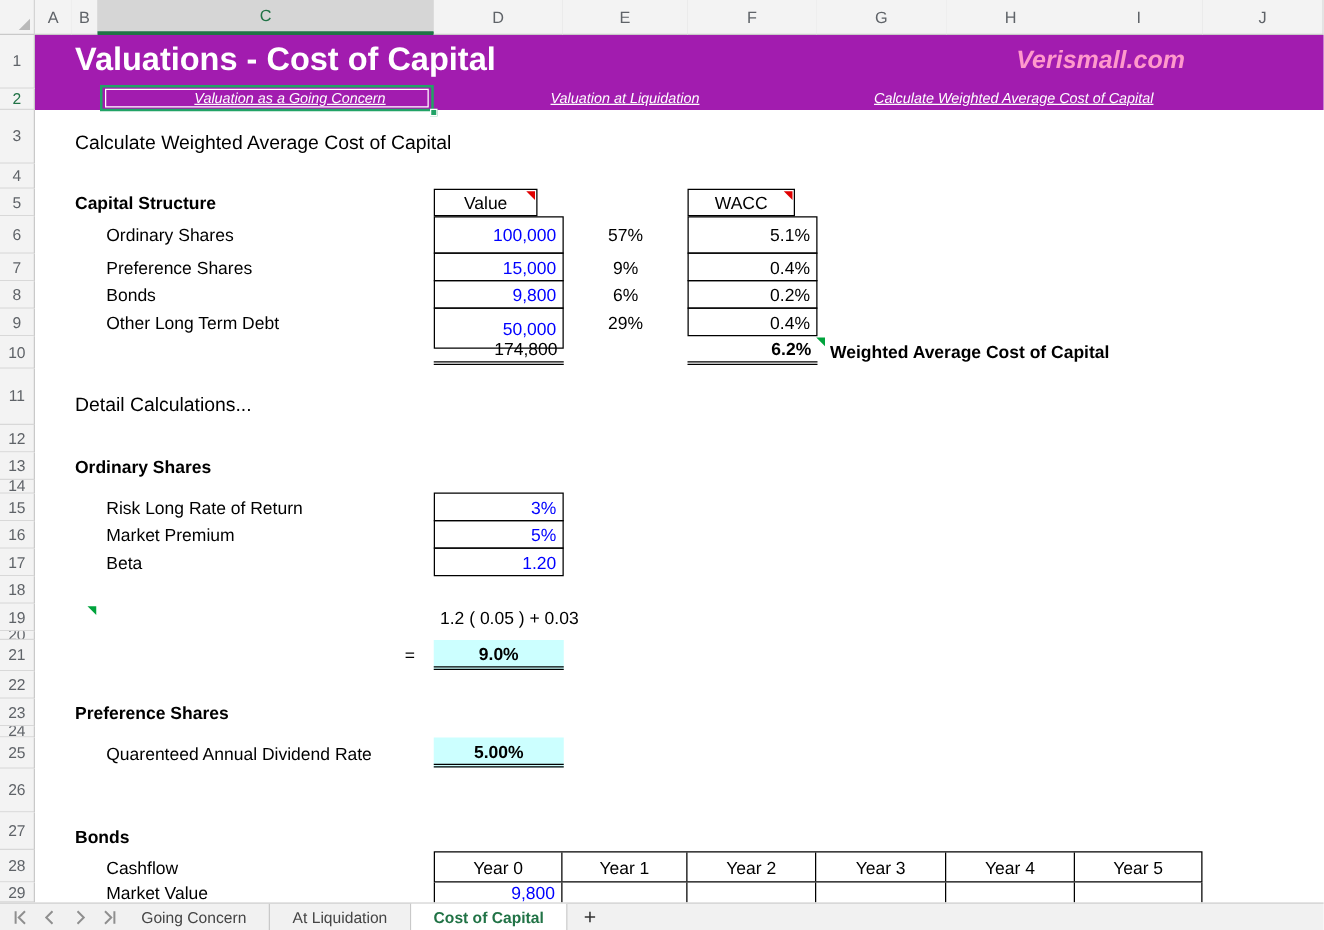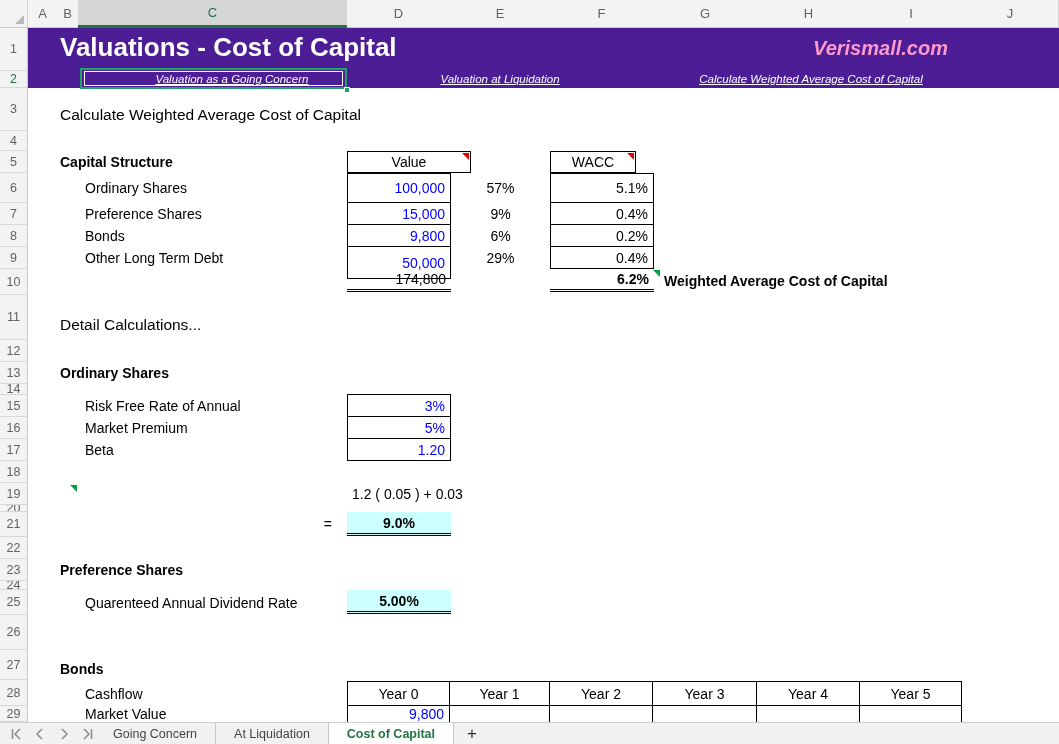--- a/index.html
+++ b/index.html
@@ -17,21 +17,21 @@
     border-left:9px solid transparent; border-bottom:9px solid #B9B9B9; }
   .rowhdr {
     position:absolute; left:0; width:28px; background:#F3F3F3;
     border-right:1px solid #C9C9C9; border-bottom:1px solid #D8D8D8;
     color:#5f6368; font-size:12.5px; display:flex; align-items:center; justify-content:center;
     overflow:hidden;
   }
   .rowhdr.sel { color:#217346; }
 
   
-  .banner { position:absolute; left:28px; top:28px; width:1031px; height:60px; background:#4c1d95; }
+  .banner { position:absolute; left:28px; top:28px; width:1031px; height:60px; background:#a21caf; }
   .banner-title { position:absolute; left:32px; top:4px; color:#fff; font-size:26px; font-weight:bold; }
   .brand { position:absolute; left:745px; top:9px; width:215px; text-align:center;
     color:#FF99CC; font-size:20px; font-weight:bold; font-style:italic; }
   .hlink { position:absolute; color:#fff; font-size:11.5px; font-style:italic;
     text-decoration:underline; display:flex; align-items:center; justify-content:center; cursor:pointer; }
 
   .sel-border { position:absolute; left:80px; top:68px; width:267px; height:21px;
     border:2px solid #21A366; }
   .cellbox-white { border:1px solid #fff;padding-left:37px; }
   .fill-handle { position:absolute; left:344px; top:87px; width:6px; height:6px;
@@ -132,21 +132,21 @@
   </div>
   <div class="hlink cellbox-white" style="left:84px;top:71px;width:259px;height:15px">Valuation as a Going Concern</div>
   <div class="hlink" style="left:430px;top:71px;width:140px;height:15px">Valuation at Liquidation</div>
   <div class="hlink" style="left:682px;top:71px;width:258px;height:15px">Calculate Weighted Average Cost of Capital</div>
   <div class="sel-border"></div>
   <div class="fill-handle"></div>
 
   <div class="cell big" style="left:60px;top:103px;width:420px;height:24px">Calculate Weighted Average Cost of Capital</div>
 
   <div class="cell bold" style="left:60px;top:151px;width:220px;height:22px">Capital Structure</div>
-  <div class="cell box center" style="left:347px;top:151px;width:124px;height:22px">
+  <div class="cell box center" style="left:347px;top:151px;width:83px;height:22px">
     <span>Value</span>
     <i class="tri-red"></i>
   </div>
   <div class="cell box center" style="left:550px;top:151px;width:86px;height:22px">
     <span>WACC</span>
     <i class="tri-red"></i>
   </div>
 
   <div class="cell" style="left:85px;top:173px;width:250px;height:30px">Ordinary Shares</div>
   <div class="cell box right blue" style="left:347px;top:173px;width:104px;height:30px">100,000</div>
@@ -169,21 +169,21 @@
   <div class="cell box right" style="left:550px;top:246px;width:104px;height:23px">0.4%</div>
 
   <div class="cell right dblu" style="left:347px;top:269px;width:104px;height:23px">174,800</div>
   <div class="cell right bold dblu" style="left:550px;top:269px;width:104px;height:23px">6.2%</div>
   <i class="tri-green" style="left:653px;top:270px"></i>
   <div class="cell bold" style="left:664px;top:269px;width:290px;height:23px">Weighted Average Cost of Capital</div>
 
   <div class="cell big" style="left:60px;top:313px;width:320px;height:24px">Detail Calculations...</div>
 
   <div class="cell bold" style="left:60px;top:362px;width:220px;height:22px">Ordinary Shares</div>
-  <div class="cell" style="left:85px;top:395px;width:250px;height:22px">Risk Free Rate of Annual</div>
+  <div class="cell" style="left:85px;top:395px;width:250px;height:22px">Risk Long Rate of Return</div>
   <div class="cell box right blue" style="left:347px;top:394px;width:104px;height:23px">3%</div>
   <div class="cell" style="left:85px;top:417px;width:250px;height:22px">Market Premium</div>
   <div class="cell box right blue" style="left:347px;top:416px;width:104px;height:23px">5%</div>
   <div class="cell" style="left:85px;top:439px;width:250px;height:22px">Beta</div>
   <div class="cell box right blue" style="left:347px;top:438px;width:104px;height:23px">1.20</div>
 
   <i class="tri-green" style="left:70px;top:485px"></i>
   <div class="cell" style="left:352px;top:483px;width:260px;height:22px">1.2 ( 0.05 ) + 0.03</div>
   <div class="cell right" style="left:100px;top:512px;width:237px;height:23px">=</div>
   <div class="cell cyan center bold dblu" style="left:347px;top:512px;width:104px;height:24px">9.0%</div>

